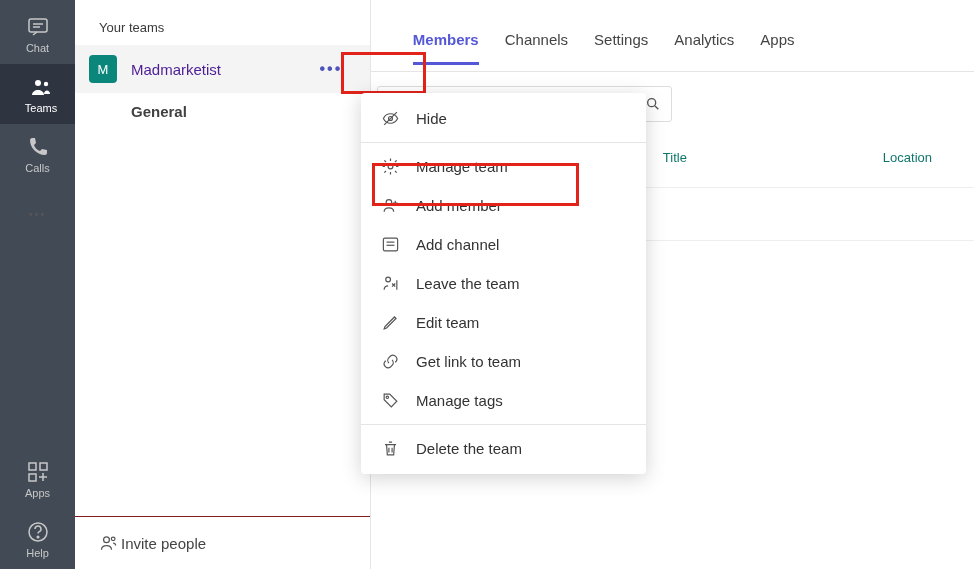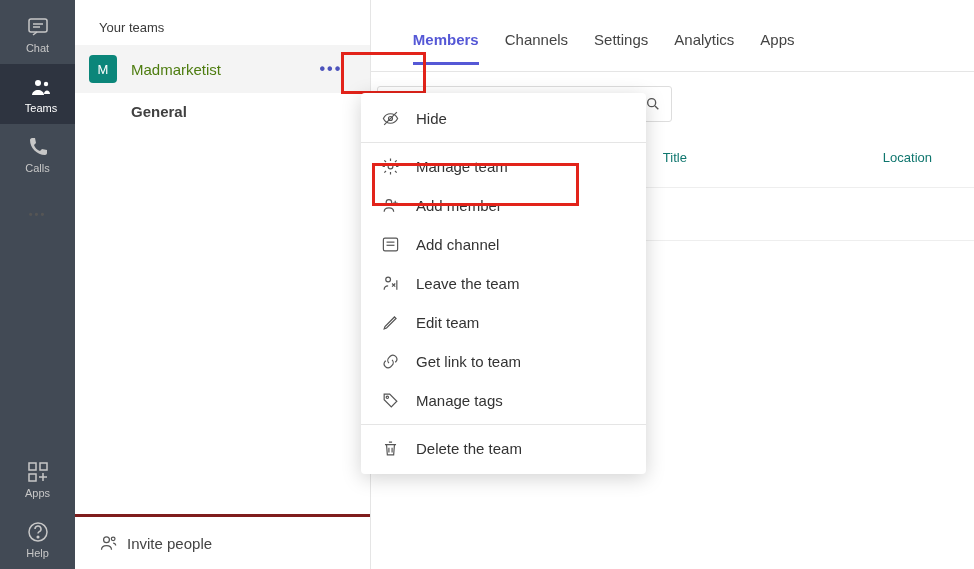--- a/index.html
+++ b/index.html
@@ -8,24 +8,24 @@
     .app-bar { width: 75px; background: #424a55; display: flex; flex-direction: column; align-items: center; padding-top: 4px; }
     .app-bar-item { width: 96px; height: 60px; display: flex; flex-direction: column; align-items: center; justify-content: center; color: #c7c7c7; cursor: pointer; gap: 3px; font-size: 11px; }
     .app-bar-item.active { background: #2e3440; color: #fff; border-left: 7px solid #ec4899; }
     .app-bar-item svg { width: 24px; height: 24px; }
     .app-bar-spacer { flex: 1; }
     
     .teams-panel { width: 350px; background: #fff; border-right: 1px solid #e5e5e5; display: flex; flex-direction: column; position: relative; }
     .teams-header { padding: 20px 24px 10px 24px; font-size: 13px; color: #3a3a3a; }
     .team-item { display: flex; align-items: center; padding: 10px 24px 10px 14px; background: #f4f4f4; cursor: pointer; }
     .team-avatar { width: 28px; height: 28px; background: #0b867a; color: #fff; display: flex; align-items: center; justify-content: center; border-radius: 4px; font-size: 13px; font-weight: 500; margin-right: 14px; }
-    .team-name { flex: 1; font-size: 15px; color: #4d7c0f; }
+    .team-name { flex: 1; font-size: 15px; color: #4c1d95; }
     .team-more { width: 30px; display: flex; justify-content: center; }
     .channel-item { padding: 10px 24px 10px 56px; font-size: 15px; font-weight: 700; color: #404040; cursor: pointer; }
-    .invite-row { margin-top: auto; padding: 16px 24px; display: flex; align-items: center; gap: 8px; border-top: 3px solid #7f1d1d; color: #444; font-size: 15px; cursor: pointer; }
+    .invite-row { margin-top: auto; padding: 16px 24px; display: flex; align-items: center; gap: 2px; border-top: 1px solid #7f1d1d; color: #444; font-size: 15px; cursor: pointer; }
     
     .red-box-more { position: absolute; border: 3px solid #e2231a; width: 85px; height: 42px; top: 52px; left: 341px; pointer-events: none; z-index: 5; }
     
     .context-menu { position: absolute; top: 93px; left: 361px; width: 285px; background: #fff; box-shadow: 0 4px 20px rgba(0,0,0,0.18); border-radius: 4px; z-index: 10; padding: 6px 0; }
     .context-item { display: flex; align-items: center; padding: 10px 20px; font-size: 15px; color: #333; cursor: pointer; gap: 16px; }
     .context-item svg { width: 19px; height: 19px; flex-shrink: 0; }
     .context-divider { height: 1px; background: #e5e5e5; margin: 4px 0; }
     .context-highlight { position: absolute; border: 3px solid #e2231a; width: 207px; height: 43px; top: 70px; left: 11px; pointer-events: none; }
     
     .main-content { flex: 1; background: #fff; padding-top: 24px; }

